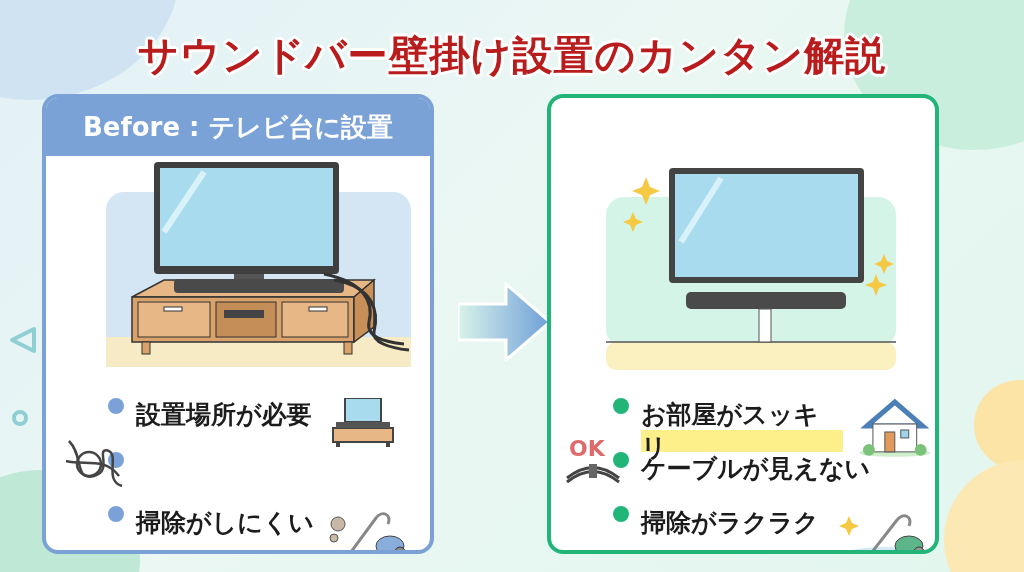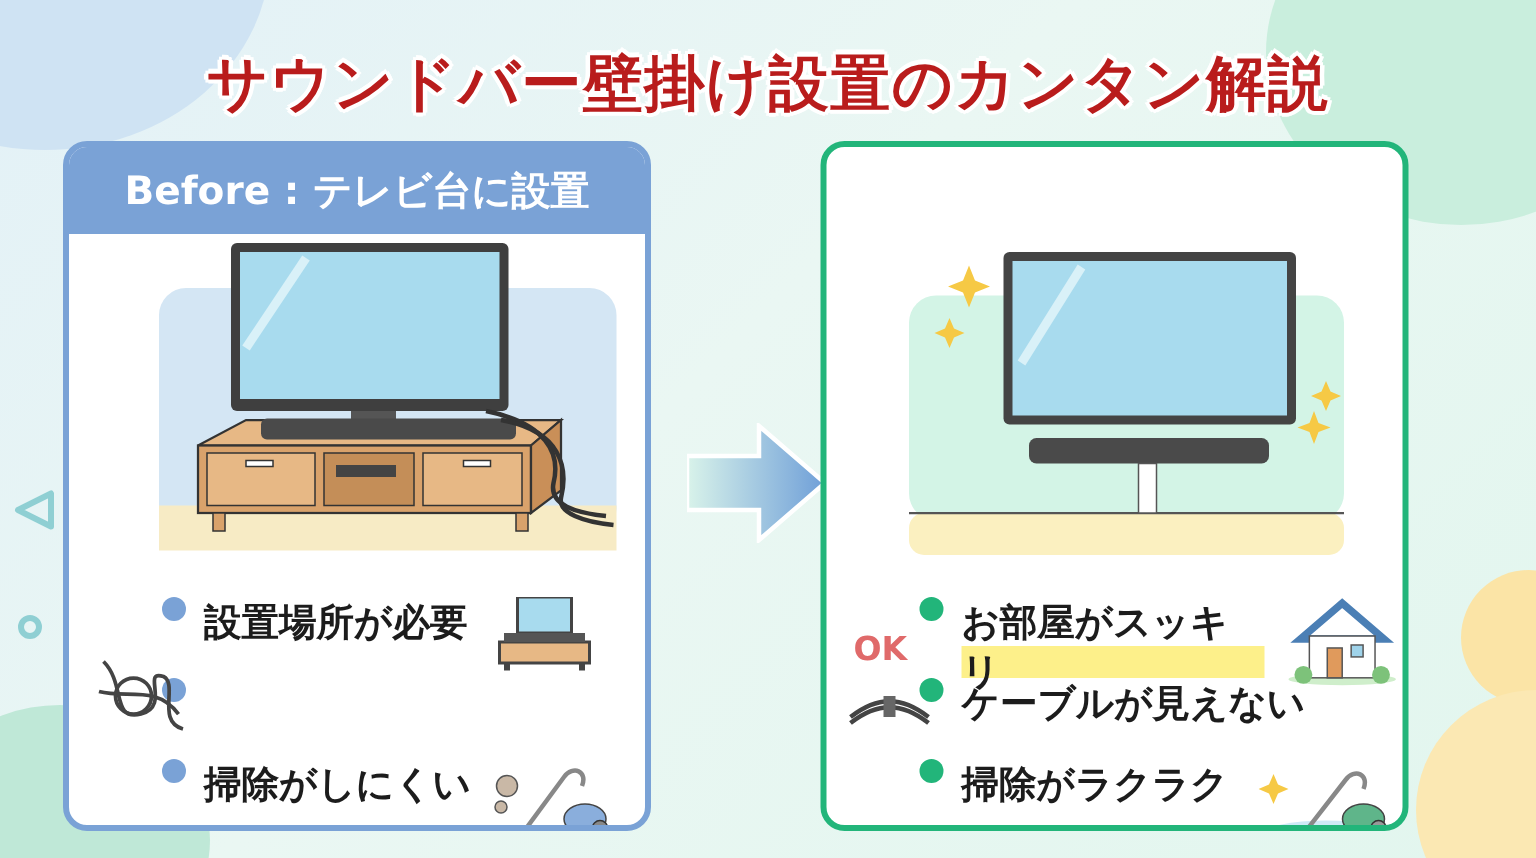--- a/index.html
+++ b/index.html
@@ -146,19 +146,19 @@
       <svg width="90" height="60" style="margin-left:20px" viewBox="0 0 90 60">
           <ellipse cx="45" cy="50" rx="42" ry="9" fill="#cfe9f6"></ellipse>
           <path d="M10 10 l3 7 7 3 -7 3 -3 7 -3 -7 -7 -3 7 -3z" fill="#f6c945"></path>
           <path d="M30 50 L58 14 C64 6,74 10,70 20" stroke="#888" stroke-width="3" fill="none"></path>
           <rect x="24" y="46" width="14" height="6" fill="#8aaedc" stroke="#444"></rect>
           <ellipse cx="70" cy="40" rx="14" ry="10" fill="#5fb58a" stroke="#444"></ellipse>
           <circle cx="80" cy="46" r="5" fill="#999" stroke="#333"></circle>
         </svg>
     </div>
   </div>
-  <span class="ok" style="left:18px;top:323px">OK</span>
+  <span class="ok" style="left:18px;top:338px">OK</span>
   <svg style="position:absolute;left:14px;top:362px" width="56" height="24" viewBox="0 0 56 24">
       <path d="M2 18 C20 4,36 4,54 18" stroke="#444" stroke-width="3" fill="none"></path>
       <path d="M2 22 C20 8,36 8,54 22" stroke="#444" stroke-width="3" fill="none"></path>
       <rect x="24" y="4" width="8" height="14" fill="#666"></rect>
     </svg>
 </div>
 
 </body></html>

